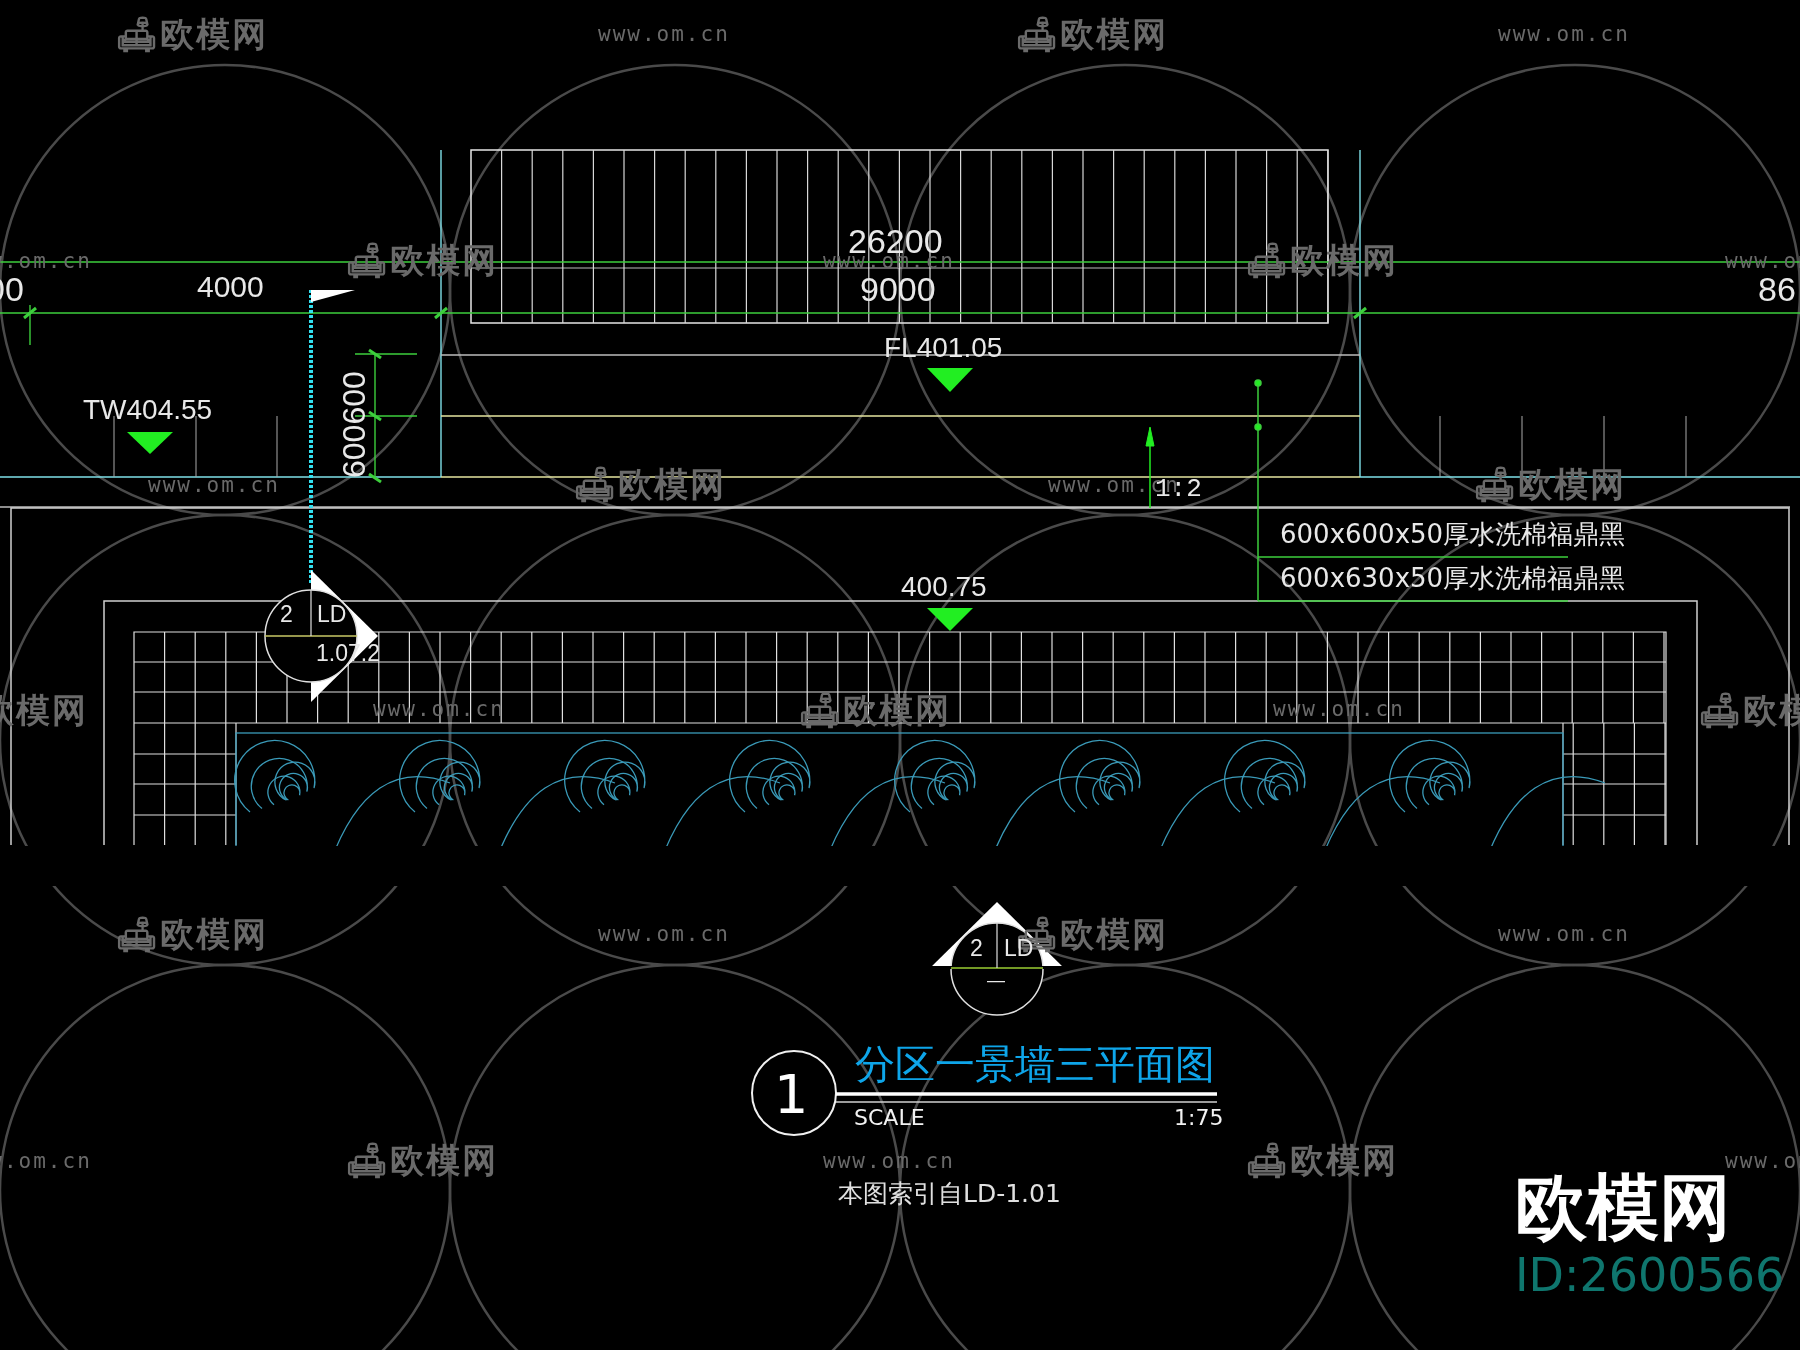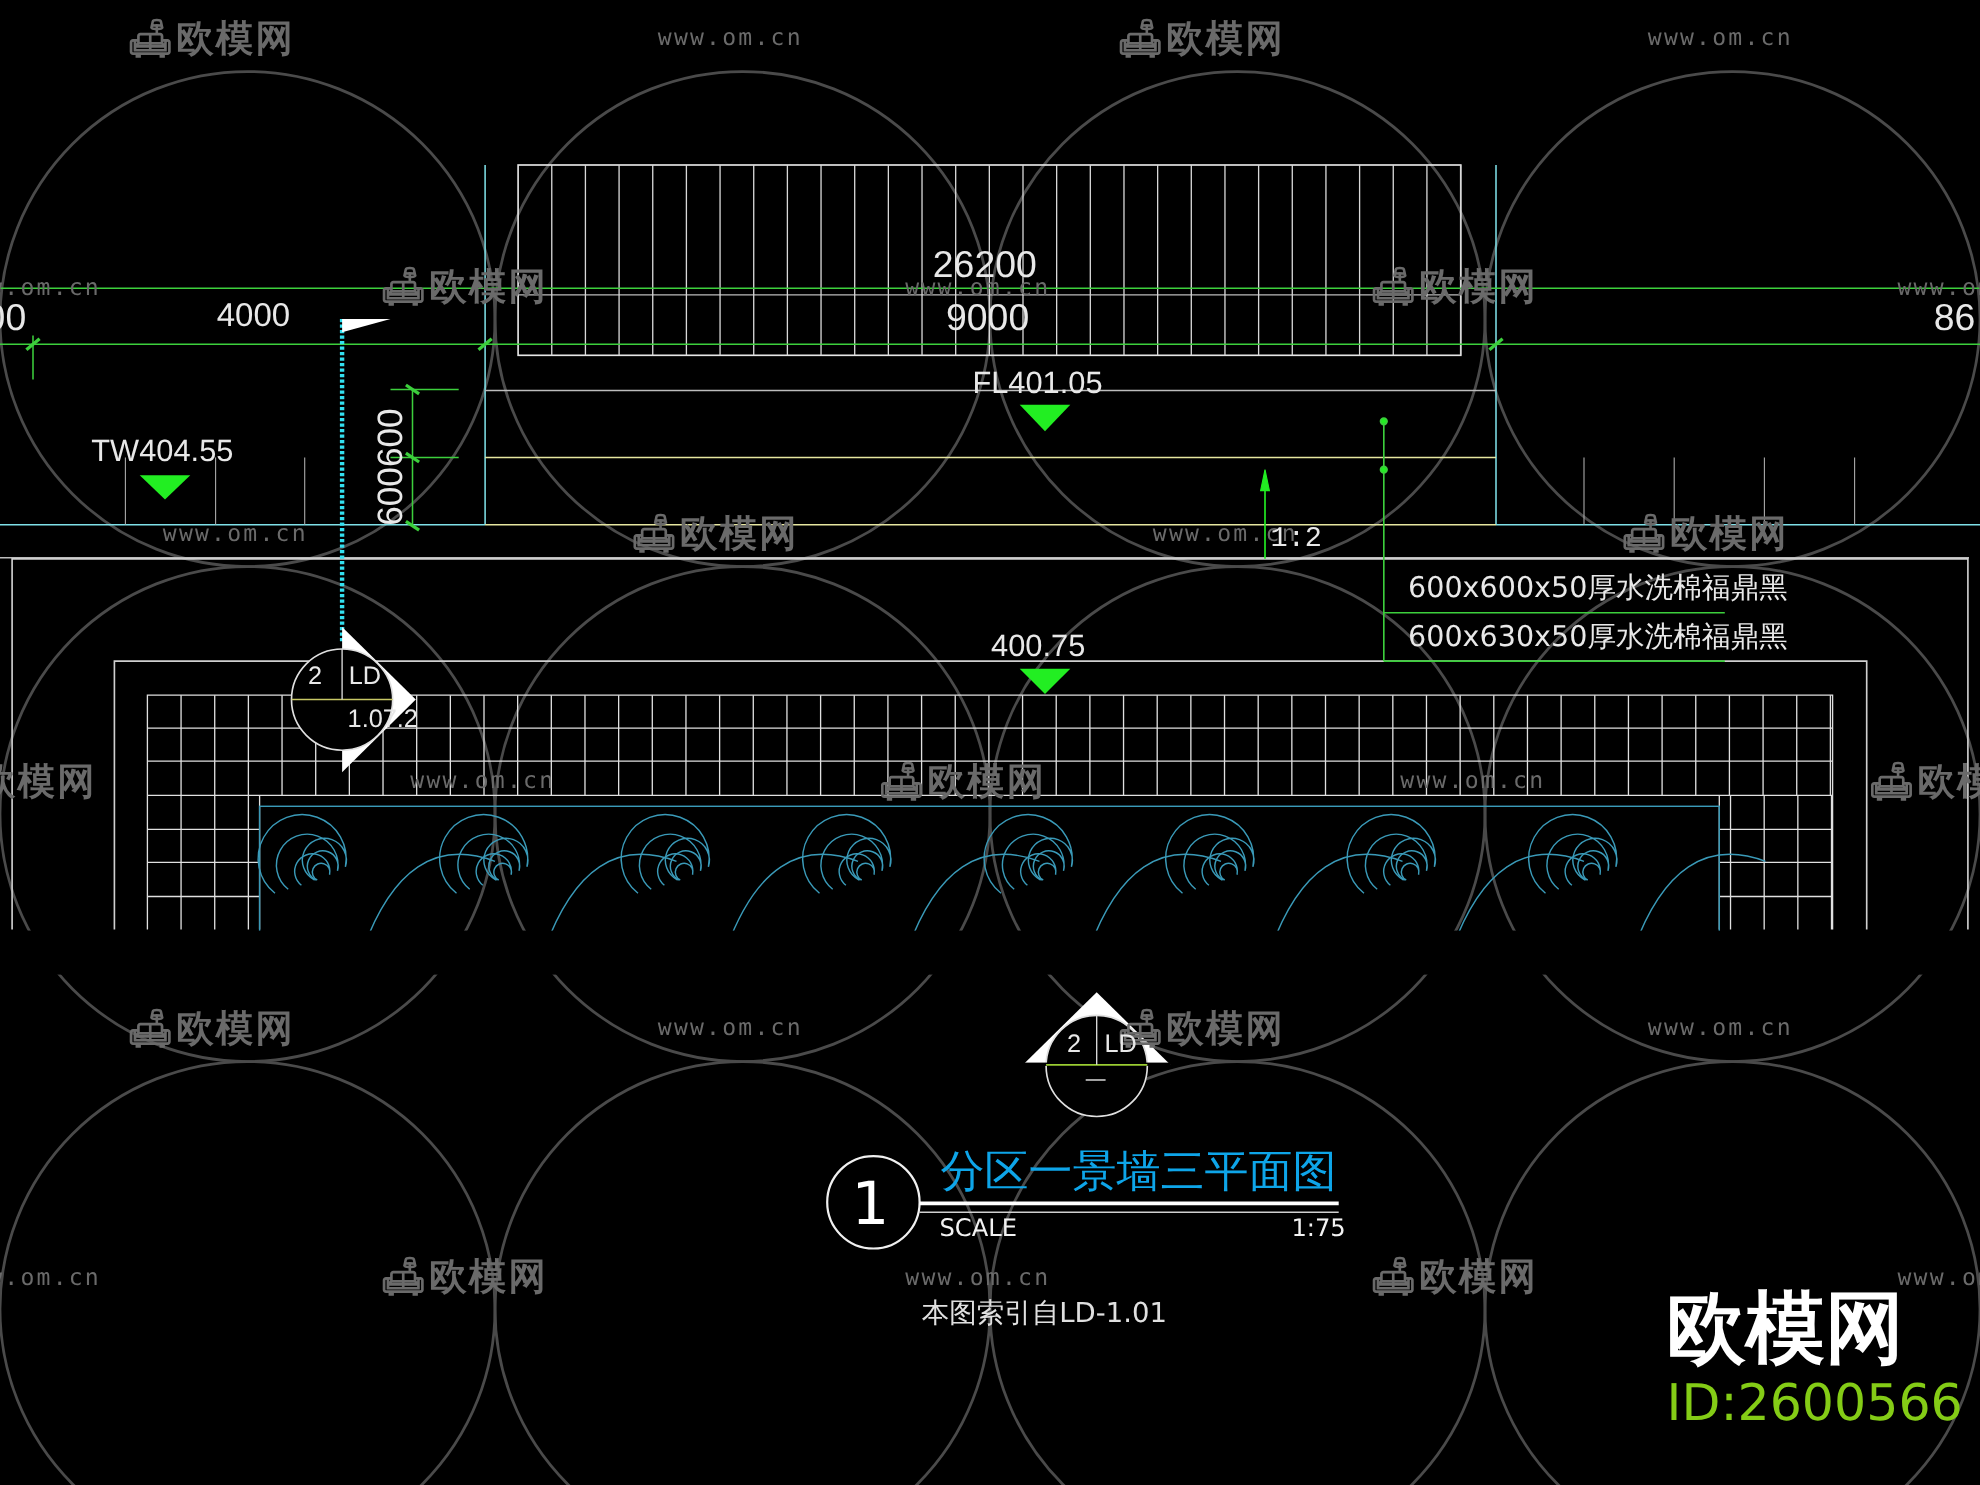--- a/index.html
+++ b/index.html
@@ -331,14 +331,14 @@
 
   <div class="t" style="left:774px;top:1063px;font-size:54px;color:#fff;">1</div>
   <div class="t" style="left:855px;top:1037px;font-size:40px;font-family:'DejaVu Serif',serif;color:#0ea5e9;">分区一景墙三平面图</div>
   <div class="t" style="left:854px;top:1105px;font-size:22px;color:#f2f2f2;">SCALE</div>
   <div class="t" style="left:1174px;top:1105px;font-size:22px;color:#f2f2f2;">1:75</div>
   <div class="t" style="left:838px;top:1177px;font-size:25px;color:#e0e0e0;">本图索引自LD-1.01</div>
 </div>
 
 <div>
   <div class="t" style="left:1515px;top:1160px;font-size:72px;color:#fff;font-weight:bold;">欧模网</div>
-  <div class="t" style="left:1515px;top:1248px;font-size:46px;color:#84cc16;">ID:2600566</div>
+  <div class="t" style="left:1515px;top:1248px;font-size:46px;color:#0f766e;">ID:2600566</div>
 </div>
 
 </body></html>

